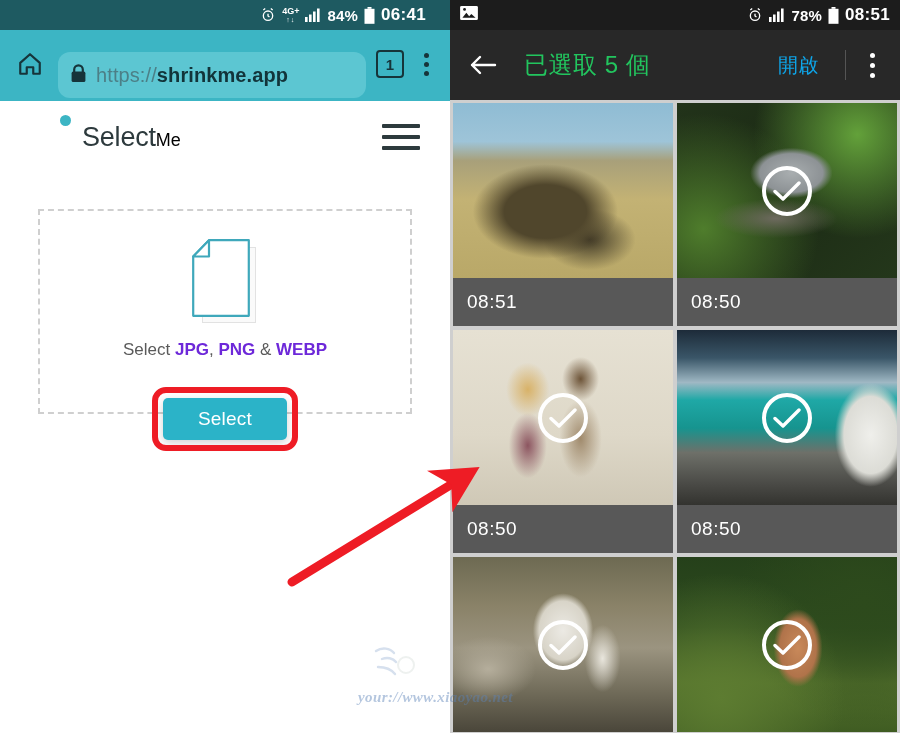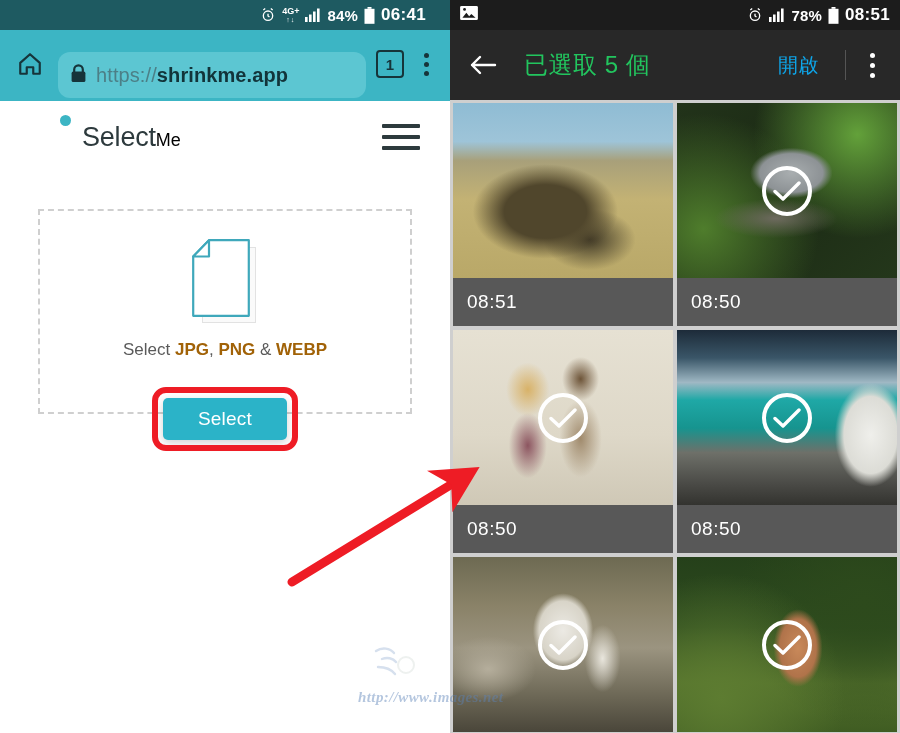--- a/index.html
+++ b/index.html
@@ -66,21 +66,21 @@
     margin: 36px 38px 0 38px; height: 205px; border: 2px dashed #cfcfcf;
     display: flex; flex-direction: column; align-items: center; padding-top: 28px; position: relative;
   }
   .file-icon { width: 66px; height: 84px; position: relative; }
   .file-icon .shadow-sheet {
     position: absolute; left: 10px; top: 8px; width: 54px; height: 76px;
     border: 1.5px solid #e2e2e2; background: #fafafa;
   }
   .file-icon svg { position: absolute; left: 0; top: 0; }
   .dz-label { margin-top: 17px; font-size: 17px; color: #5a5a5a; }
-  .dz-label b { color: #a16207; font-weight: 700; }
+  .dz-label b { color: #6d28d9; font-weight: 700; }
 
   .select-wrap { position: absolute; left: 50%; transform: translateX(-50%); bottom: -28px; }
   .select-btn {
     width: 124px; height: 42px; background: #2bb3c8; color: #ffffff;
     border: none; border-radius: 5px; font-size: 19px; letter-spacing: .2px;
     font-family: inherit; box-shadow: 0 3px 10px rgba(0,0,0,.18);
     display: flex; align-items: center; justify-content: center; cursor: pointer;
   }
   .select-highlight {
     position: absolute; left: -11px; top: -11px; width: 146px; height: 64px;
@@ -381,21 +381,21 @@
       </div>
 
     </div>
   </div>
 
   <div class="watermark">
     <svg width="70" height="40" viewBox="0 0 70 40" style="opacity:.55">
       <path d="M18 6c6-4 14-3 18 2M24 14c5-2 11-1 14 3M20 22c7 0 13 2 17 7" fill="none" stroke="#5b82b8" stroke-width="2.4" stroke-linecap="round"></path>
       <circle cx="48" cy="20" r="8" fill="none" stroke="#b9c6c0" stroke-width="2"></circle>
     </svg>
-    <div class="wm-text">http://www.images.net</div>
+    <div class="wm-text">your://www.xiaoyao.net</div>
   </div>
 
   <svg class="arrow-layer" viewBox="0 0 900 733">
     <defs>
       <marker id="arrowhead" markerWidth="5.4" markerHeight="5.4" refX="1.6" refY="2.7" orient="auto">
         <path d="M0,0 L5.2,2.7 L0,5.4 L1.5,2.7 z" fill="#ee1c25"></path>
       </marker>
     </defs>
     <line x1="292" y1="582" x2="452" y2="484" stroke="#ee1c25" stroke-width="9" stroke-linecap="round" marker-end="url(#arrowhead)"></line>
   </svg>

